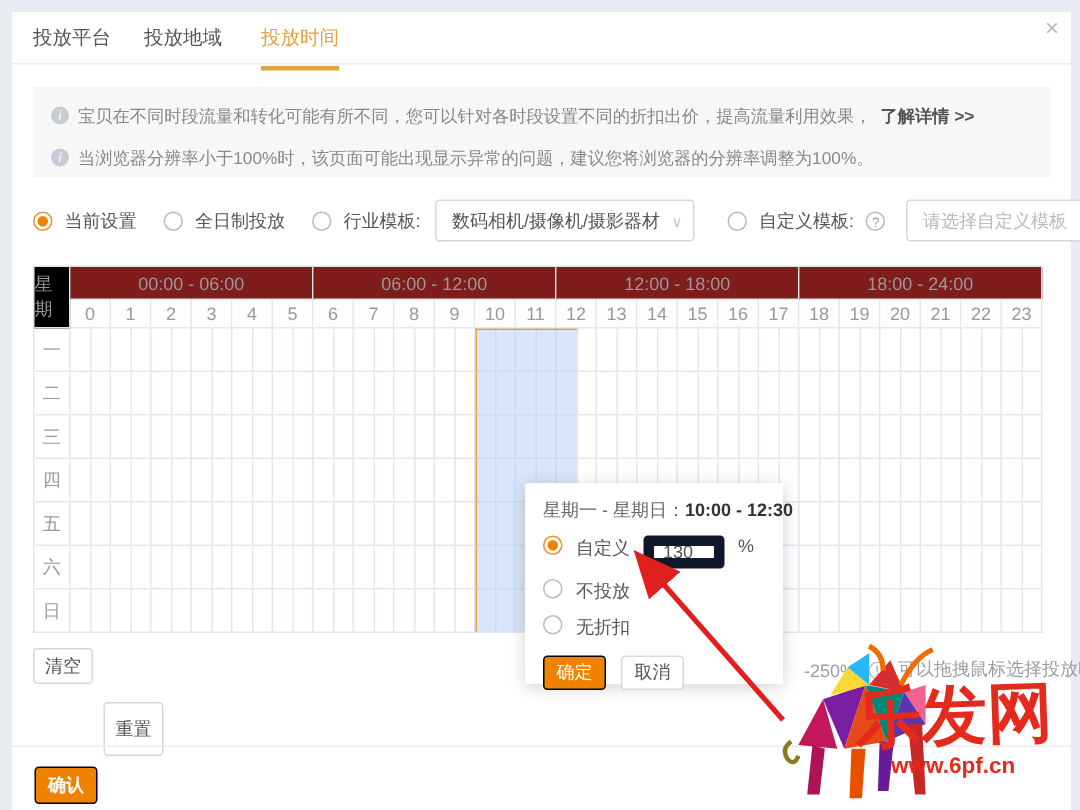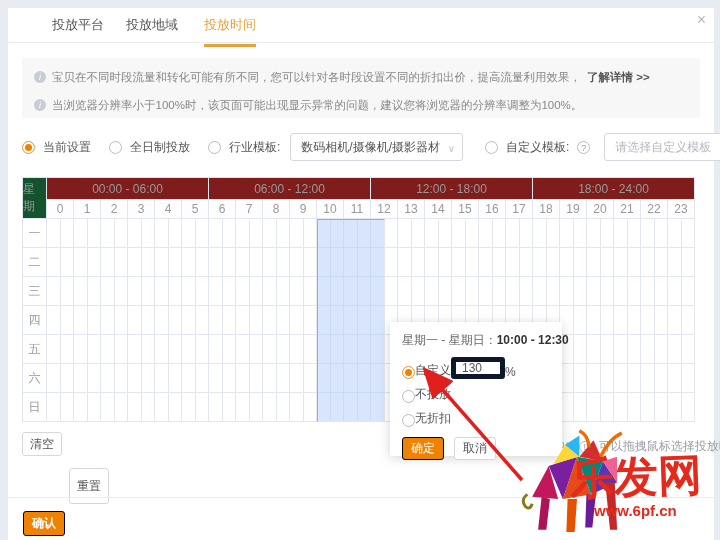--- a/index.html
+++ b/index.html
@@ -3,21 +3,21 @@
 <meta charset="utf-8">
 <style>
   * { margin:0; padding:0; box-sizing:border-box; }
   html,body { width:720px; height:540px; overflow:hidden; }
   body { background:#e9ebf2; font-family:"Liberation Sans","DejaVu Sans",sans-serif; font-size:12px; color:#666; }
 
   .dialog { position:absolute; left:8px; top:8px; width:706px; height:532px; background:#fff; }
 
   
   .tabbar { position:absolute; left:0; top:0; width:100%; height:35px; border-bottom:1px solid #ebebeb; }
-  .tab { position:absolute; top:8px; font-size:13px; color:#555; cursor:pointer; padding-bottom:10px;margin-left:30px; }
+  .tab { position:absolute; top:8px; font-size:13px; color:#555; cursor:pointer; padding-bottom:10px; }
   .tab.t0 { left:14px; } .tab.t1 { left:88px; } .tab.t2 { left:166px; }
   .tab.active { color:#e6a23c; border-bottom:3px solid #e6a23c; }
   .close-x { position:absolute; right:8px; top:4px; font-size:16px; color:#bbb; cursor:pointer; line-height:1; }
 
   
   .notice-box { position:absolute; left:14px; top:50px; width:678px; height:60px; background:#f7f7f8; padding:8px 12px; }
   .notice-line { display:flex; align-items:center; gap:6px; height:22px; color:#888; white-space:nowrap; font-size:11.5px; }
   .notice-line + .notice-line { margin-top:6px; }
   .info-icon { display:inline-block; width:12px; height:12px; border-radius:50%; background:#c9ccd4; color:#fff;
                font-size:9px; line-height:12px; text-align:center; flex:0 0 12px; font-style:italic; }
@@ -34,21 +34,21 @@
   .select .chev { position:absolute; right:7px; top:9px; color:#c0c4cc; font-size:10px; }
   .select.placeholder { color:#b6b9c0; width:138px; }
   .q-icon { display:inline-block; width:13px; height:13px; border:1px solid #b9bcc4; border-radius:50%; color:#9a9da5;
             font-size:9px; line-height:12px; text-align:center; margin-right:6px; flex:0 0 13px; }
 
   
   .sch-grid { position:absolute; left:14px; top:169px; display:grid;
               grid-template-columns:24px repeat(48,13.5px); grid-template-rows:22px 19px repeat(7,29px);
               border-left:1px solid #dfe3ec; border-top:1px solid #dfe3ec; background:#fff; }
   .sch-grid > div { border-right:1px solid #e1e6ef; border-bottom:1px solid #e1e6ef; }
-  .g-corner { grid-row:1/3; grid-column:1; display:flex; align-items:center; justify-content:center; color:#999; background:#14532d; }
+  .g-corner { grid-row:1/3; grid-column:1; display:flex; align-items:center; justify-content:center; color:#999; background:#000000; }
   .g-band { grid-column:span 12; display:flex; align-items:center; justify-content:center; color:#999; background:#7f1d1d; }
   .g-hour { grid-column:span 2; display:flex; align-items:center; justify-content:center; color:#999; background:#fdfdfe; }
   .g-day { display:flex; align-items:center; justify-content:center; color:#999; cursor:pointer; }
   .g-cell { border-right:1px solid #f0f3f8; cursor:pointer; }
   .g-cell.hr { border-right:1px solid #e1e6ef; }
   .g-sel { position:absolute; background:rgba(185,208,245,0.55); border:1px solid #e8a33d; z-index:5; pointer-events:none; }
 
   
   .btn { display:inline-flex; align-items:center; justify-content:center; border-radius:3px; cursor:pointer; font-size:12px; }
   .btn-outline { border:1px solid #d4d7de; background:#fff; color:#555; }
@@ -57,25 +57,25 @@
   .btn-reset { position:absolute; left:61px; top:424px; width:40px; height:36px;margin-top:36px; }
   .btn-save-tpl { position:absolute; left:14px; top:455px; width:76px; height:26px; }
   .legend { position:absolute; left:528px; top:430px; color:#9a9da5; display:flex; align-items:center; gap:8px; white-space:nowrap; }
   .hint-icon { display:inline-block; width:12px; height:12px; border:1px solid #b9bcc4; border-radius:50%; color:#9a9da5;
                font-size:9px; line-height:11px; text-align:center; }
   .footer-divider { position:absolute; left:0; top:489px; width:100%; border-top:1px solid #ececec; }
   .btn-confirm { position:absolute; left:15px; top:503px; width:42px; height:25px; font-weight:bold; }
 
   
   .popup { position:absolute; left:342px; top:314px; width:172px; height:134px; background:#fff; z-index:40;
-           box-shadow:0 2px 12px rgba(0,0,0,0.18); border-radius:2px; padding:10px 12px;margin-left:40px; }
+           box-shadow:0 2px 12px rgba(0,0,0,0.18); border-radius:2px; padding:10px 12px; }
   .popup-title { color:#666; white-space:nowrap; margin-bottom:8px; }
   .popup-title b { color:#333; }
-  .popup-row { display:flex; align-items:flex-end; gap:0; margin-bottom:7px; color:#555; }
-  .discount-input { width:54px; height:22px; border:5px solid #0f172a; border-radius:3px; padding:0 6px; font-size:12px;
+  .popup-row { display:flex; align-items:flex-start; gap:9px; margin-bottom:7px; color:#555; }
+  .discount-input { width:54px; height:22px; border:7px solid #0f172a; border-radius:3px; padding:0 6px; font-size:12px;
                     color:#555; outline:none; font-family:inherit; }
   .popup-btns { display:flex; gap:10px; margin-top:10px; }
   .popup-btns .btn { width:42px; height:23px; }
 
   
   .arrow-svg { position:absolute; left:0; top:0; width:706px; height:532px; z-index:50; pointer-events:none; }
 
   
   .watermark { position:absolute; left:500px; top:400px; width:206px; height:132px; z-index:60; pointer-events:none; }
   .bull { position:absolute; left:10px; top:18px; }

